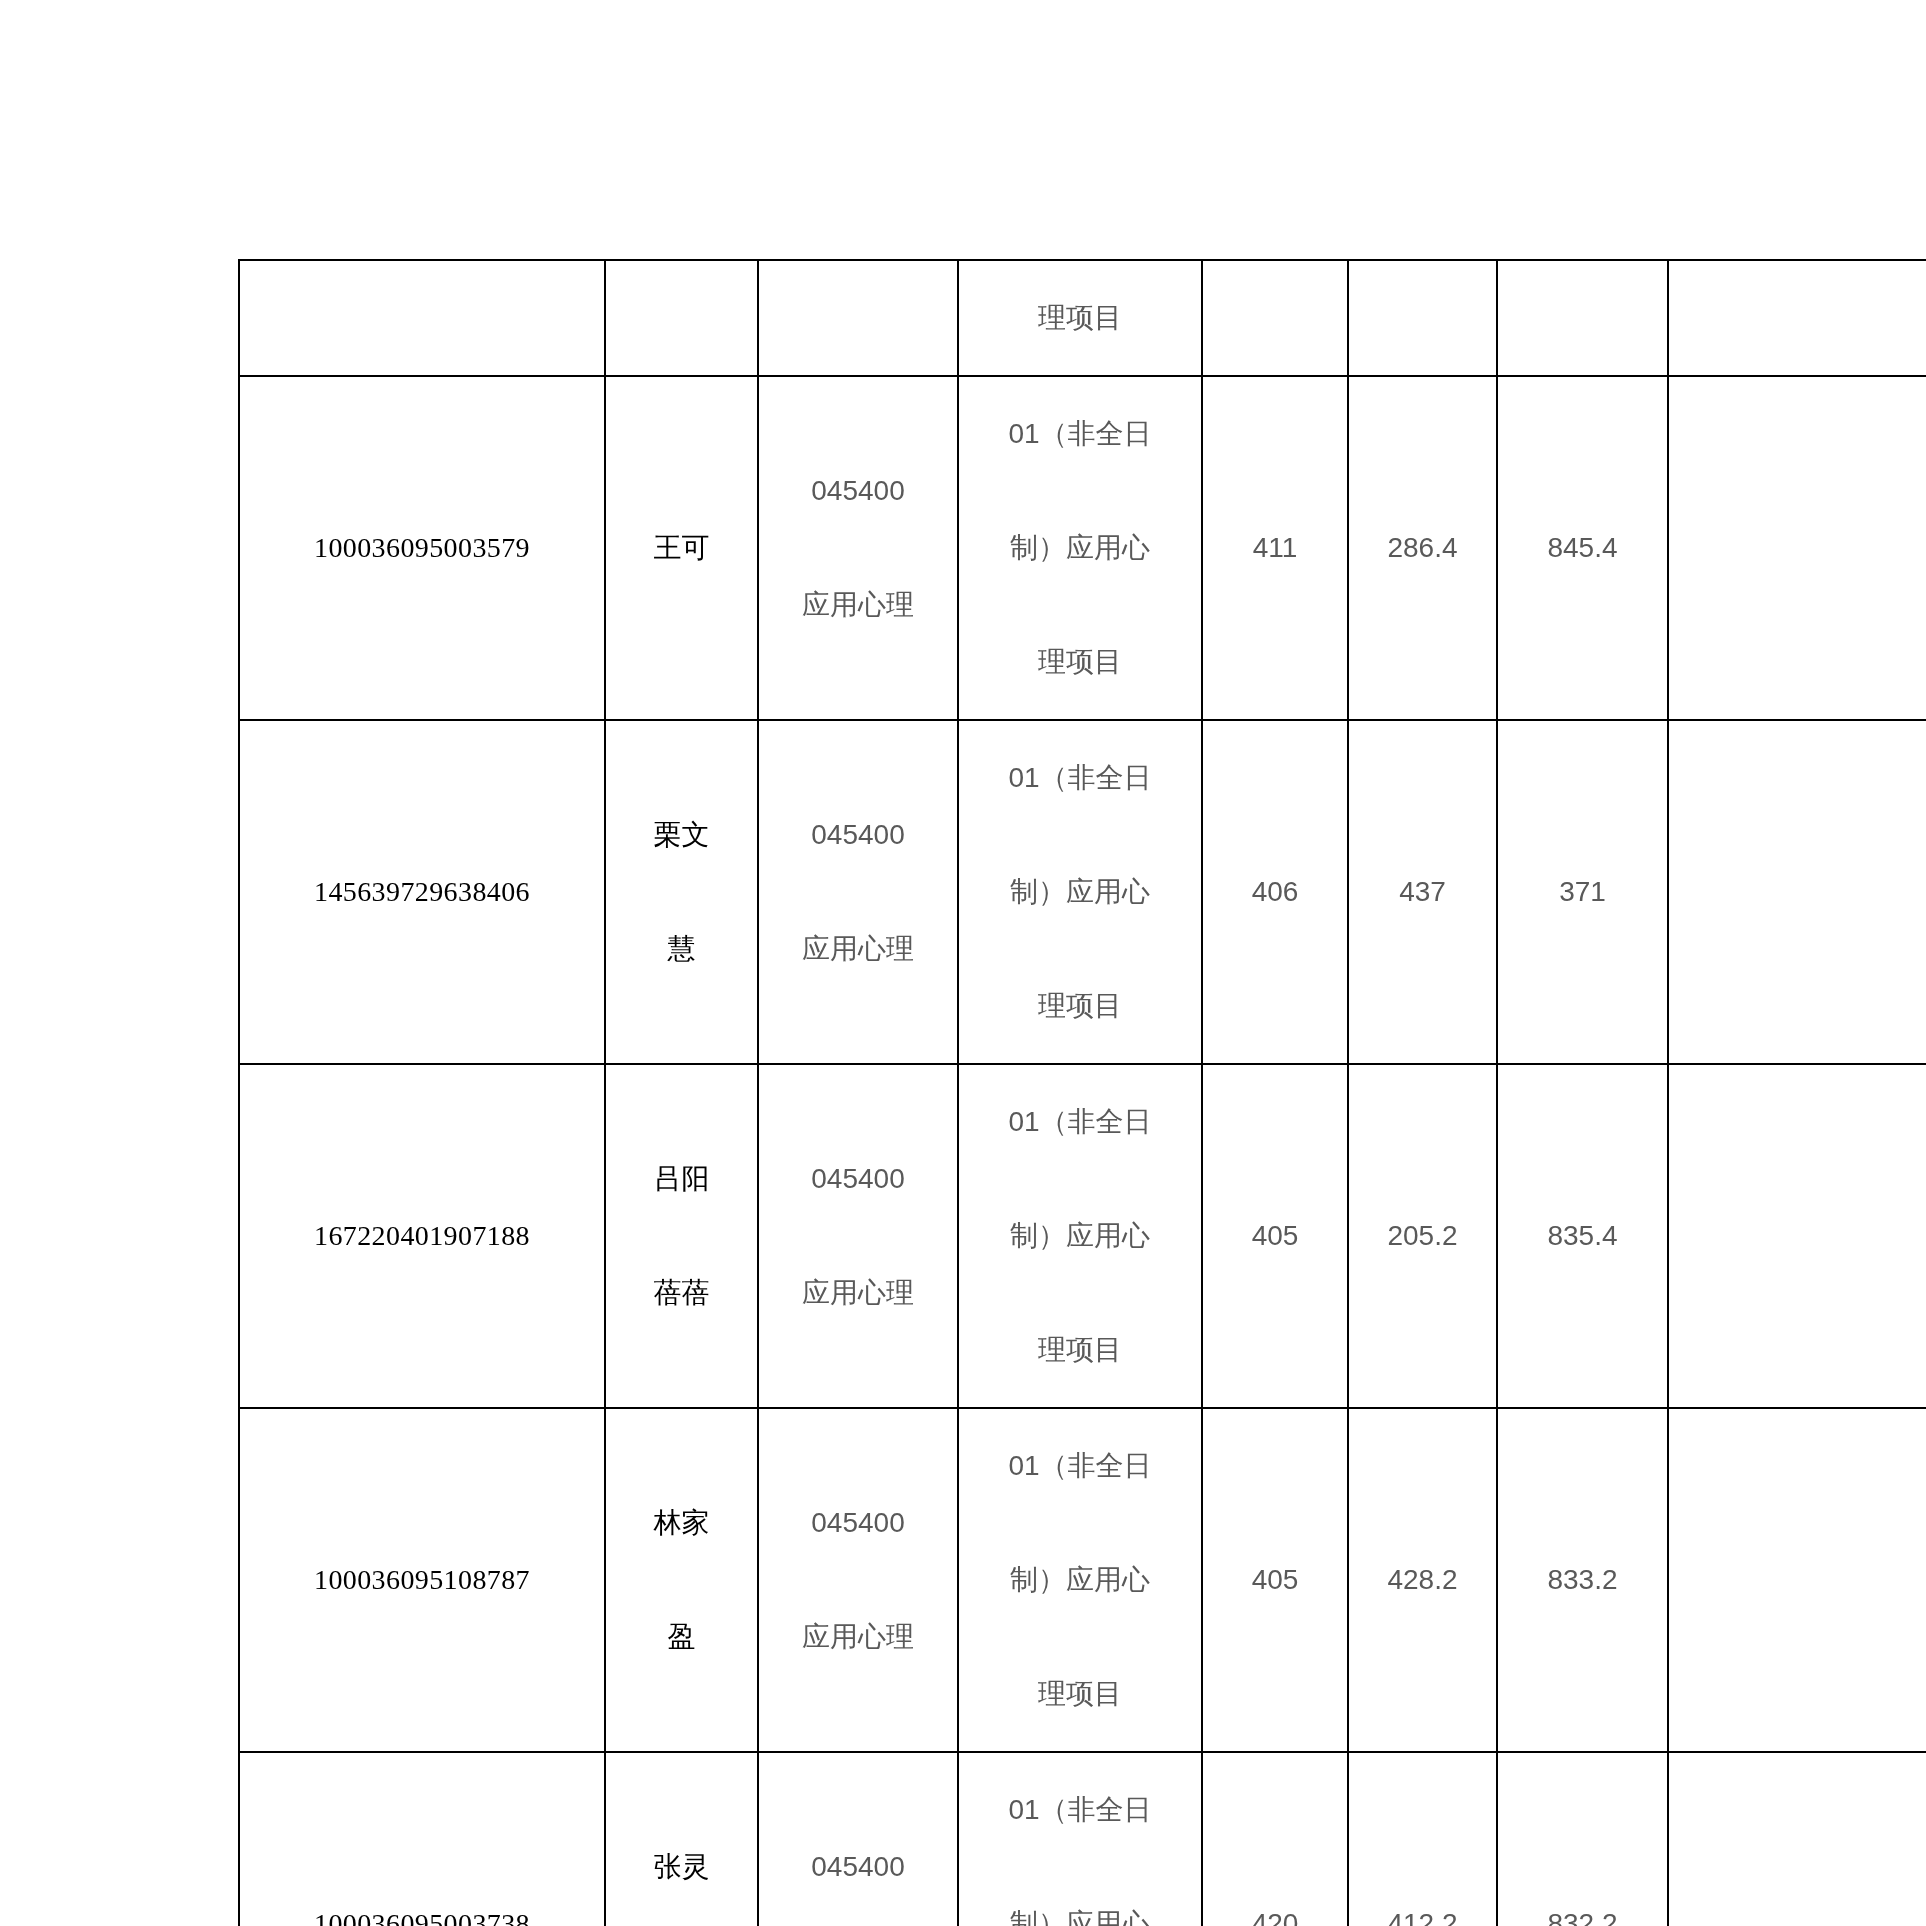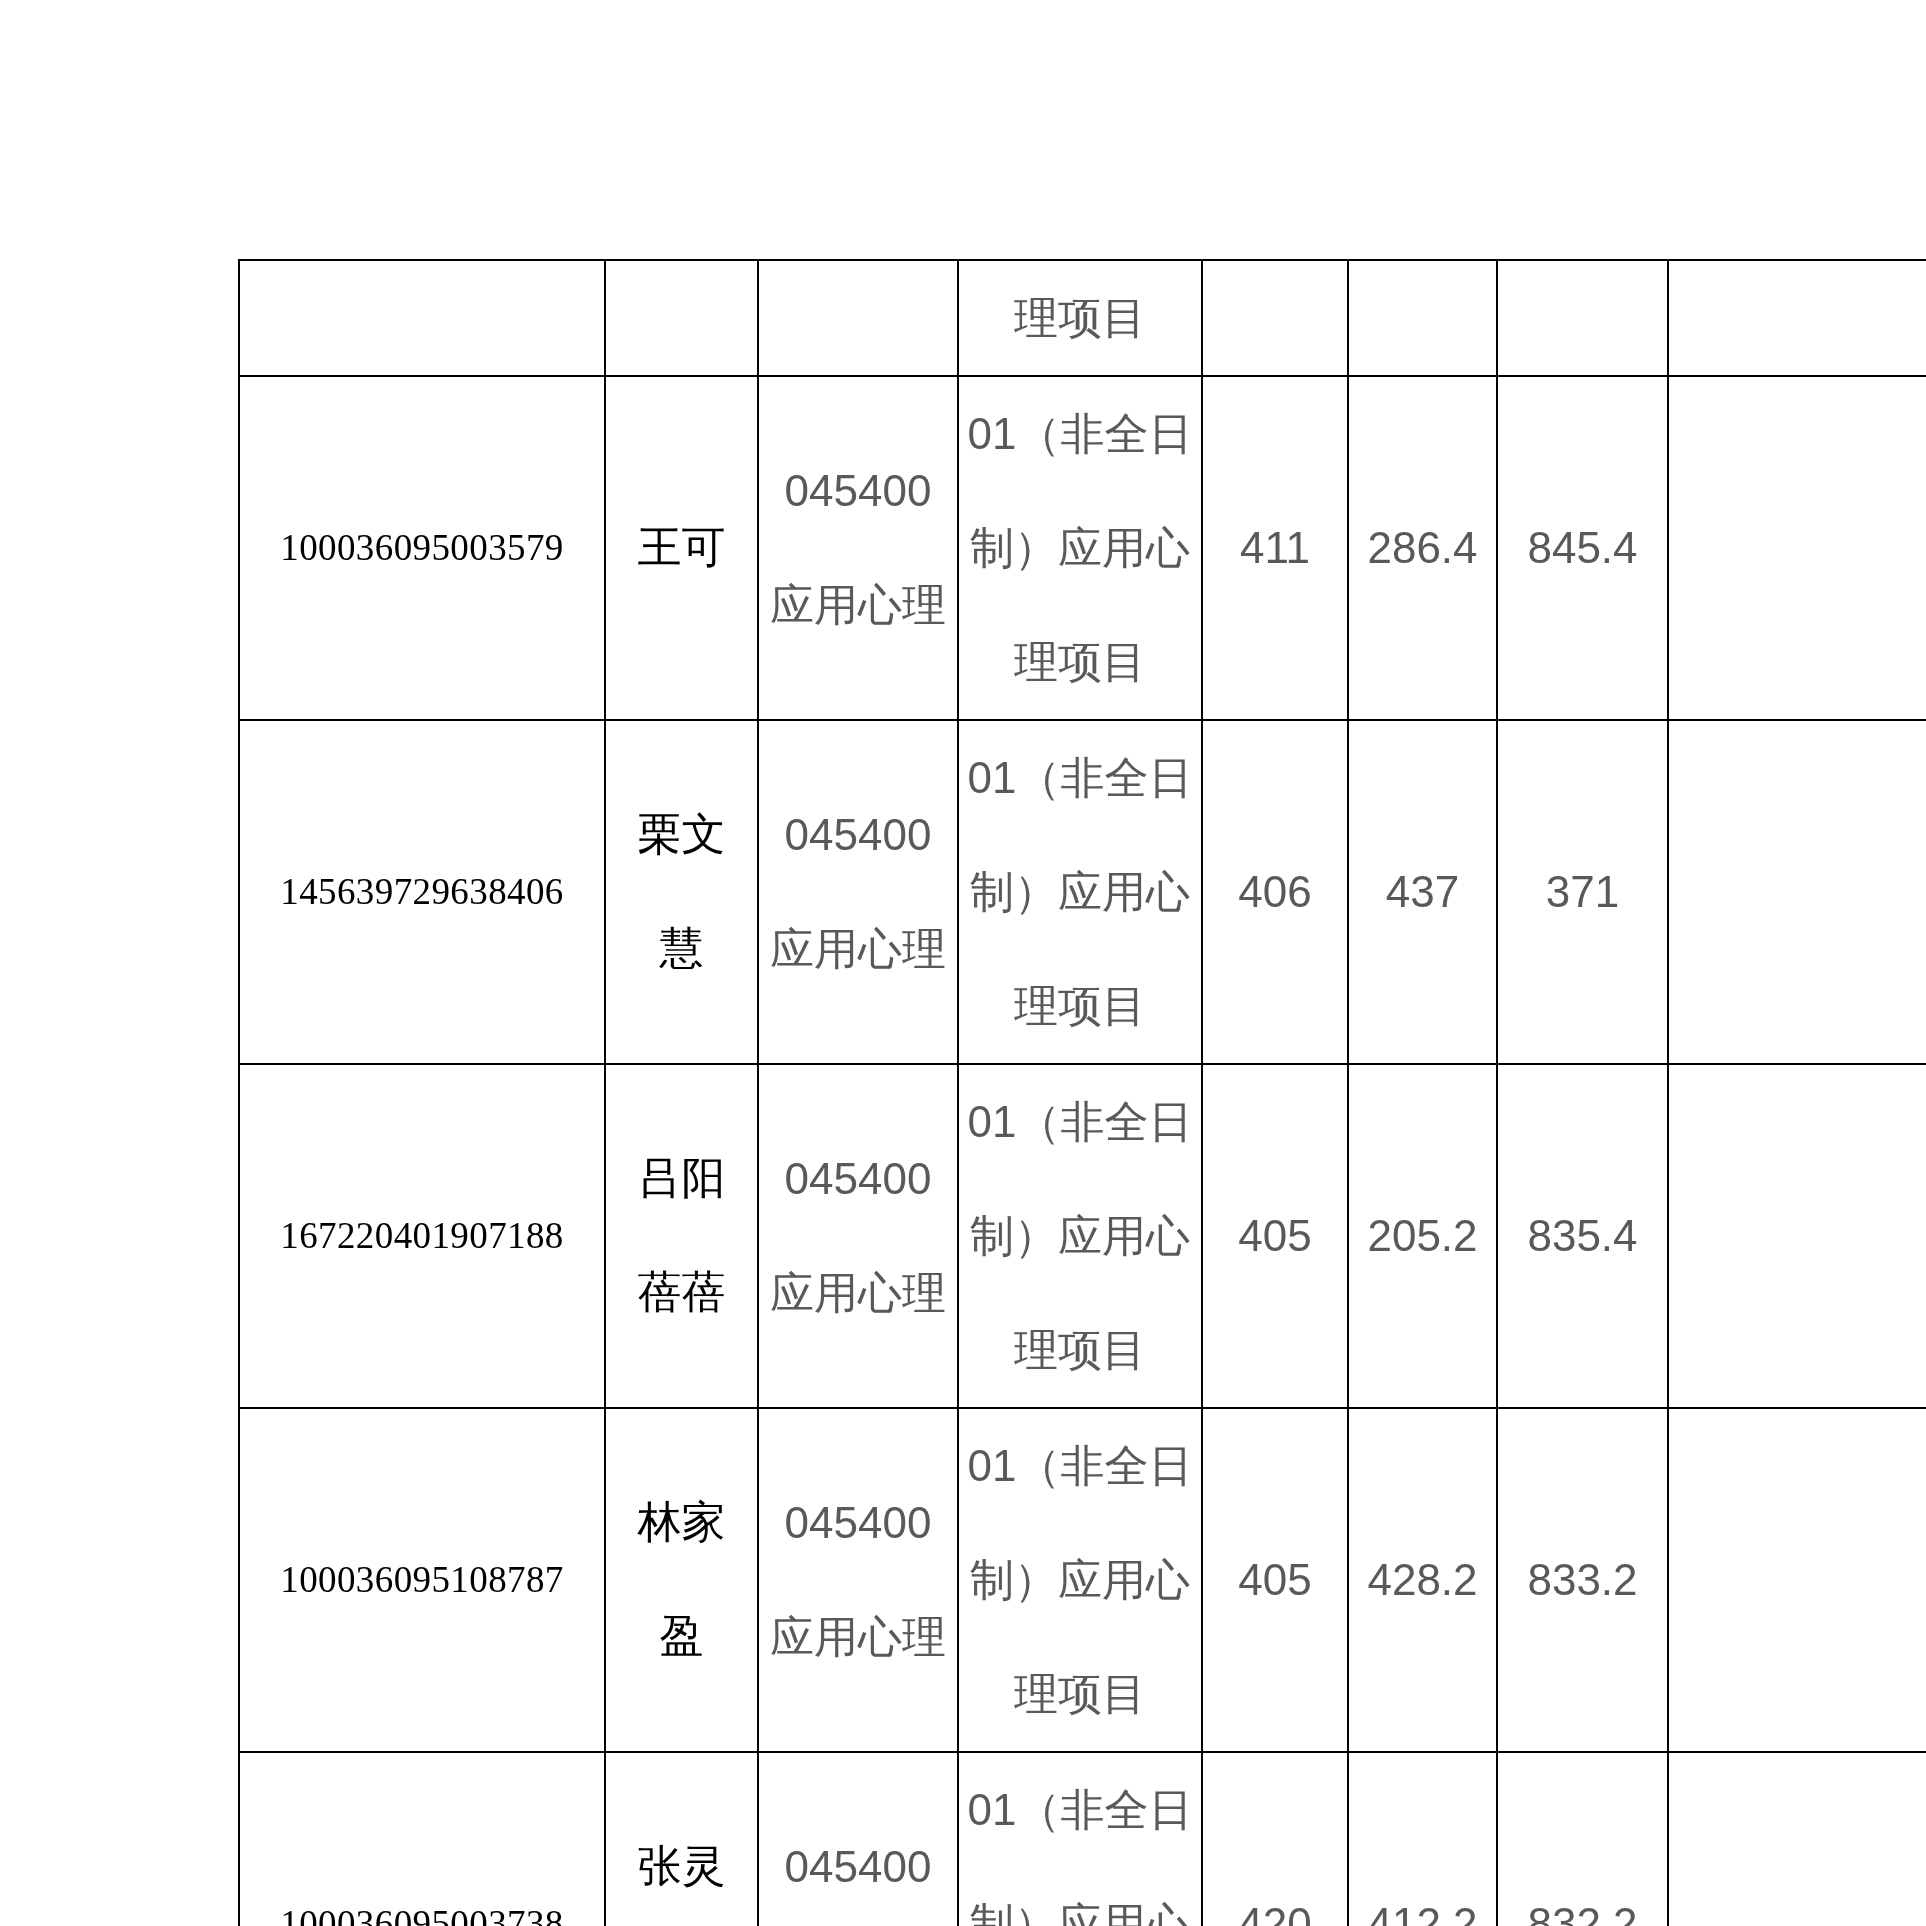--- a/index.html
+++ b/index.html
@@ -24,28 +24,28 @@
   table.score-table td {
     border: 2.7px solid #000000;
     vertical-align: middle;
     text-align: center;
     padding: 0;
     overflow: hidden;
   }
   .cell-text {
     white-space: pre-line;
     line-height: 114px;
-    font-size: 44px;
+    font-size: 28px;
   }
   .black-serif {
     font-family: "Liberation Serif", serif;
     color: #000000;
   }
   .id-text {
-    font-size: 37px;
+    font-size: 28px;
     letter-spacing: 0.4px;
   }
   .gray-sans {
     font-family: "Liberation Sans", sans-serif;
     color: #595959;
   }
   tr.row-partial  { height: 114px; }
   tr.row-normal   { height: 339px; }
 </style>
 </head>

